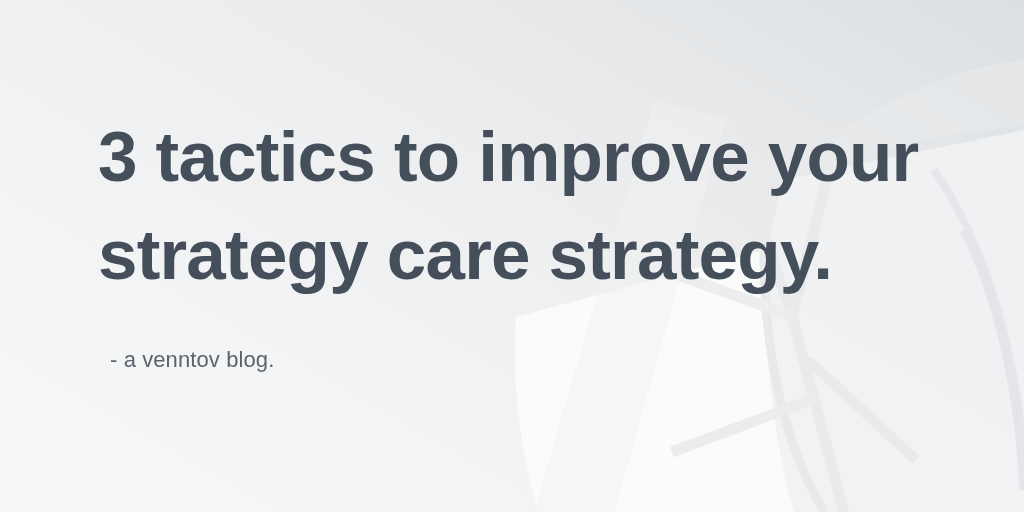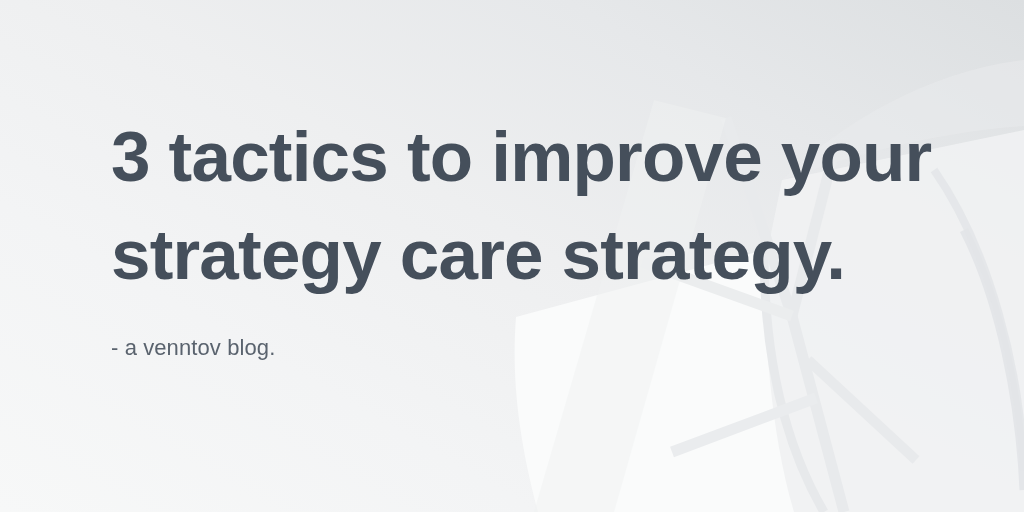--- a/index.html
+++ b/index.html
@@ -37,42 +37,42 @@
   }
   .leaf-watermark svg {
     display: block;
     width: 100%;
     height: 100%;
   }
 
   
   .content {
     position: absolute;
-    left: 111px;
+    left: 98px;
     top: 108px;
     width: 830px;
     z-index: 5;
   }
 
   .headline {
     margin: 0;
     color: #454f5b;
     font-family: "Liberation Sans", sans-serif;
     font-weight: 700;
     font-size: 71px;
     line-height: 98px;
     letter-spacing: -0.8px;
     white-space: nowrap;
   }
   .headline-line {
     display: block;
   }
 
   .subtitle {
-    margin: 0;
+    margin: 12px;
     padding-top: 30px;
     color: #5a636e;
     font-family: "Liberation Sans", sans-serif;
     font-weight: 400;
     font-size: 22px;
     line-height: 28px;
     letter-spacing: 0.1px;
     white-space: nowrap;
   }
 </style>

